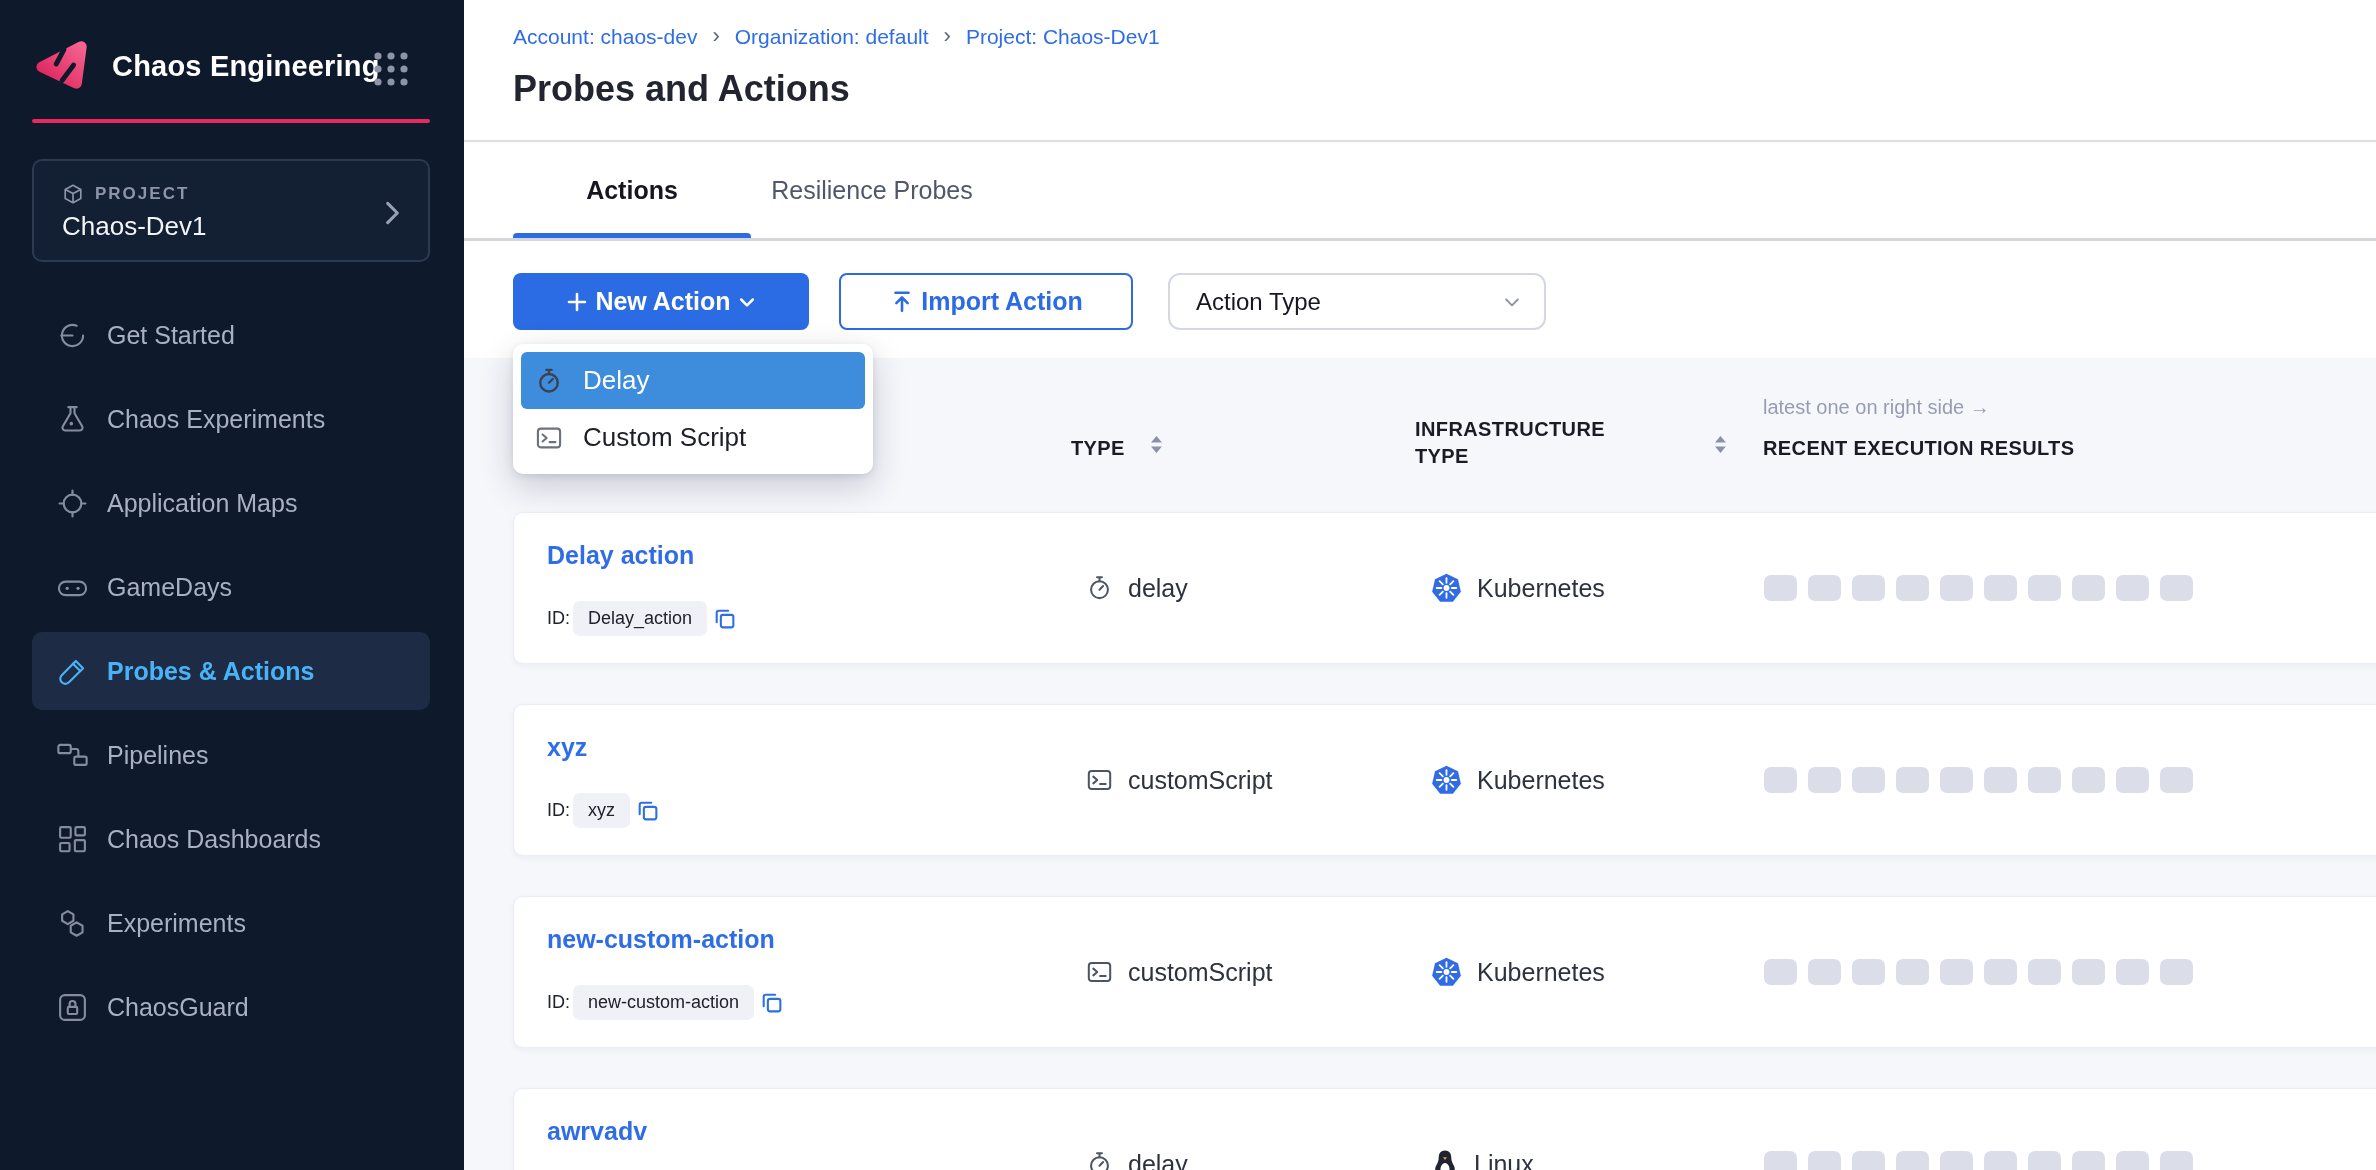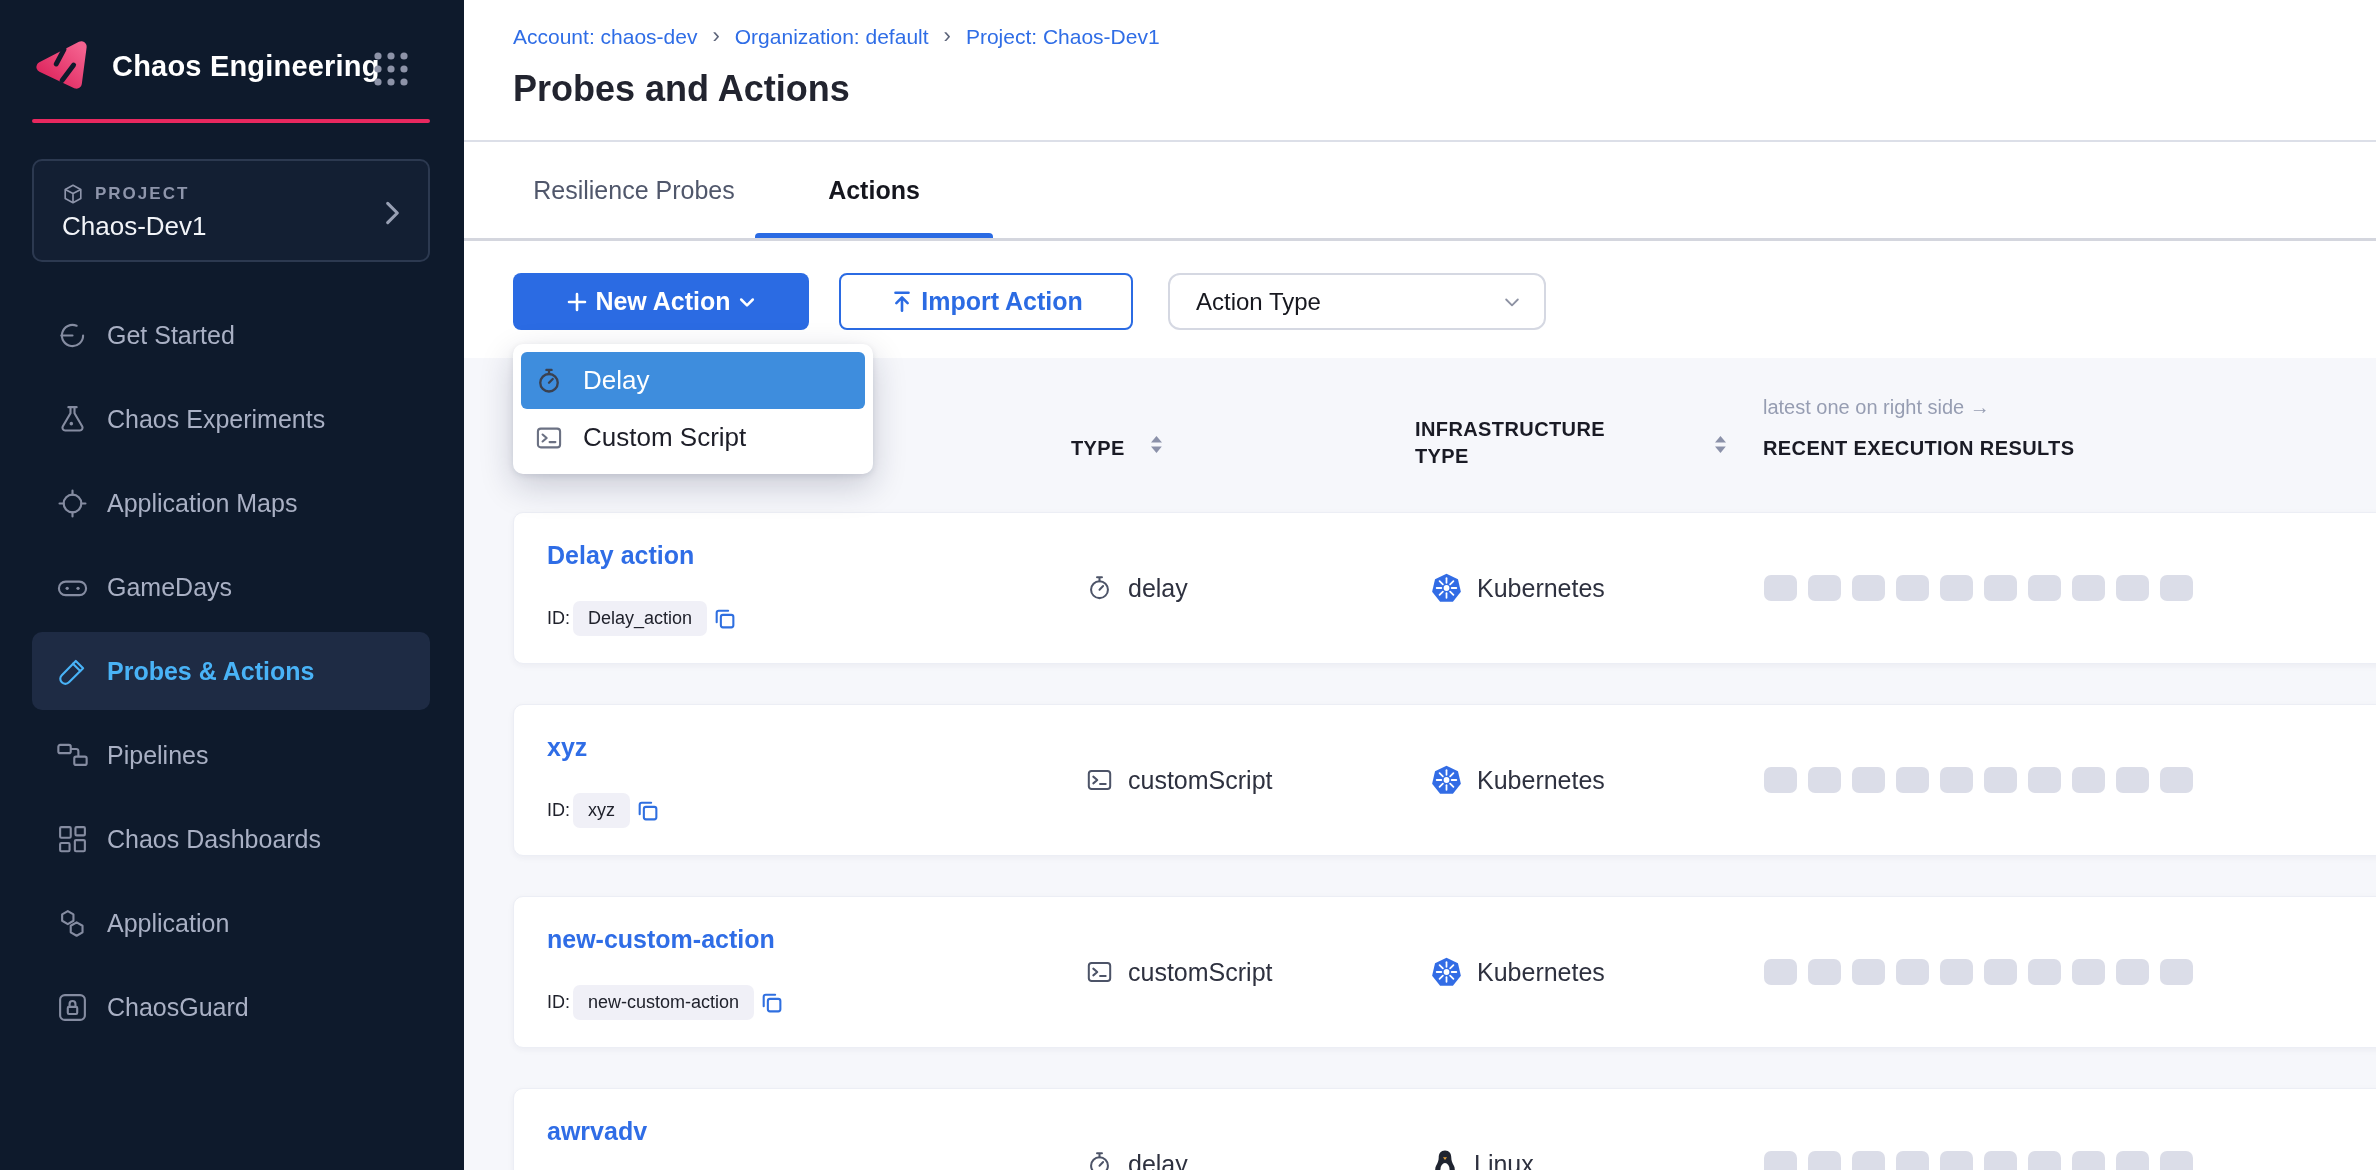--- a/index.html
+++ b/index.html
@@ -182,21 +182,21 @@
           <rect x="3.5" y="17" width="8" height="7" rx="1"></rect>
           <rect x="16" y="14.5" width="8.5" height="9.5" rx="1"></rect>
         </svg>
       <span>Chaos Dashboards</span>
     </div>
     <div class="nav-item">
       <svg class="nicon" viewBox="0 0 28 28" fill="none" stroke="currentColor" stroke-width="1.8" stroke-linejoin="round">
           <path d="M10 3.5l4.8 2.8v5.4L10 14.5 5.2 11.7V6.3z"></path>
           <path d="M17.5 13l5 2.9v5.6l-5 2.9-5-2.9v-5.6z"></path>
         </svg>
-      <span>Application</span>
+      <span>Experiments</span>
     </div>
     <div class="nav-item">
       <svg class="nicon" viewBox="0 0 28 28" fill="none" stroke="currentColor" stroke-width="1.8" stroke-linejoin="round">
           <rect x="3.5" y="3.5" width="21" height="21" rx="4"></rect>
           <rect x="10" y="13.5" width="8" height="6" rx="1"></rect>
           <path d="M11.5 13.5V11a2.5 2.5 0 0 1 5 0v2.5"></path>
         </svg>
       <span>ChaosGuard</span>
     </div>
   </div>
@@ -209,22 +209,22 @@
     <span class="crumb-sep">›</span>
     <a class="crumb">Organization: default</a>
     <span class="crumb-sep">›</span>
     <a class="crumb">Project: Chaos-Dev1</a>
   </div>
 
   <h1 class="page-title">Probes and Actions</h1>
   <div class="divider-1"></div>
 
   <div class="tabs">
+    <div class="tab tab-actions active">Actions</div>
     <div class="tab tab-probes">Resilience Probes</div>
-    <div class="tab tab-actions active">Actions</div>
   </div>
   <div class="divider-2"></div>
 
   <div class="btn btn-new">
     <svg width="24" height="24" viewBox="0 0 24 24" fill="none" stroke="#fff" stroke-width="2.6" stroke-linecap="round">
         <path d="M12 4v16M4 12h16"></path>
       </svg>
     <span>New Action</span>
     <svg width="20" height="20" viewBox="0 0 24 24" fill="none" stroke="#fff" stroke-width="3" stroke-linecap="round" stroke-linejoin="round">
         <path d="M5 9l7 7 7-7"></path>

